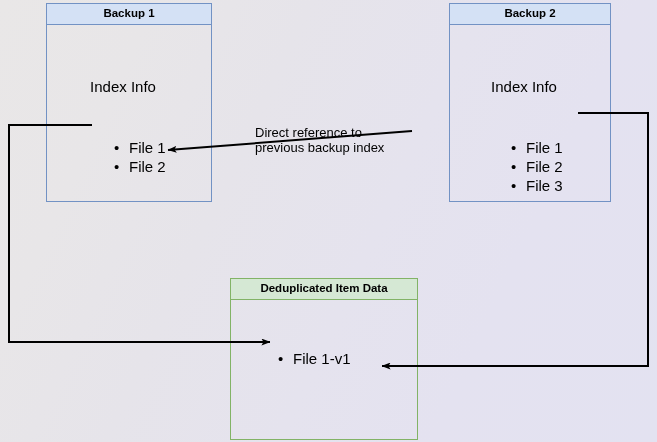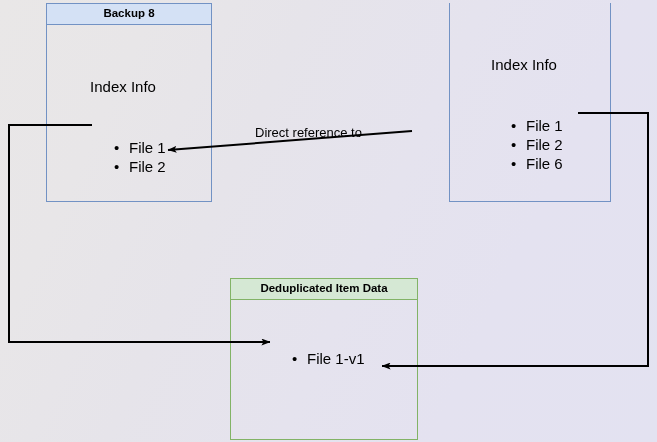--- a/index.html
+++ b/index.html
@@ -128,52 +128,54 @@
     height: 442px;
     pointer-events: none;
   }
 </style>
 </head>
 <body>
 
 <div id="canvas">
 
   <div class="node blue" id="node-backup1" style="left:46px; top:3px; width:166px; height:199px;">
-    <div class="node-header">Backup 8</div>
+    <div class="node-header">Backup 1</div>
     <div class="node-body">
       <div class="index-label" style="top:53px;">Index Info</div>
       <ul class="bullet-list" style="left:51px; top:97px;">
         <li>File 1</li>
         <li>File 2</li>
       </ul>
     </div>
   </div>
 
   <div class="node blue" id="node-backup2" style="left:449px; top:3px; width:162px; height:199px;">
+    <div class="node-header">Backup 2</div>
     <div class="node-body">
       <div class="index-label" style="top:53px;">Index Info</div>
       <ul class="bullet-list" style="left:45px; top:97px;">
         <li>File 1</li>
         <li>File 2</li>
-        <li>File 6</li>
+        <li>File 3</li>
       </ul>
     </div>
   </div>
 
   <div class="node green" id="node-dedup" style="left:230px; top:278px; width:188px; height:162px;">
     <div class="node-header">Deduplicated Item Data</div>
     <div class="node-body">
-      <ul class="bullet-list" style="left:45px; top:33px;">
+      <ul class="bullet-list" style="left:31px; top:33px;">
         <li>File 1-v1</li>
       </ul>
     </div>
   </div>
 
   <div class="edge-label" style="left:255px; top:125px; width:145px;">
     <div>Direct reference to</div>
+    <div>previous backup index</div>
   </div>
 
   <svg id="edges" viewBox="0 0 657 442">
     <defs>
       <marker id="arrowhead" markerWidth="9" markerHeight="7" refX="8.6" refY="3.5" orient="auto" markerUnits="userSpaceOnUse">
         <path d="M0,0 L9,3.5 L0,7 L2.1,3.5 z" fill="#000000"></path>
       </marker>
     </defs>
 
     <path d="M 92,125 L 9,125 L 9,342 L 270,342" fill="none" stroke="#000000" stroke-width="2" marker-end="url(#arrowhead)"></path>

